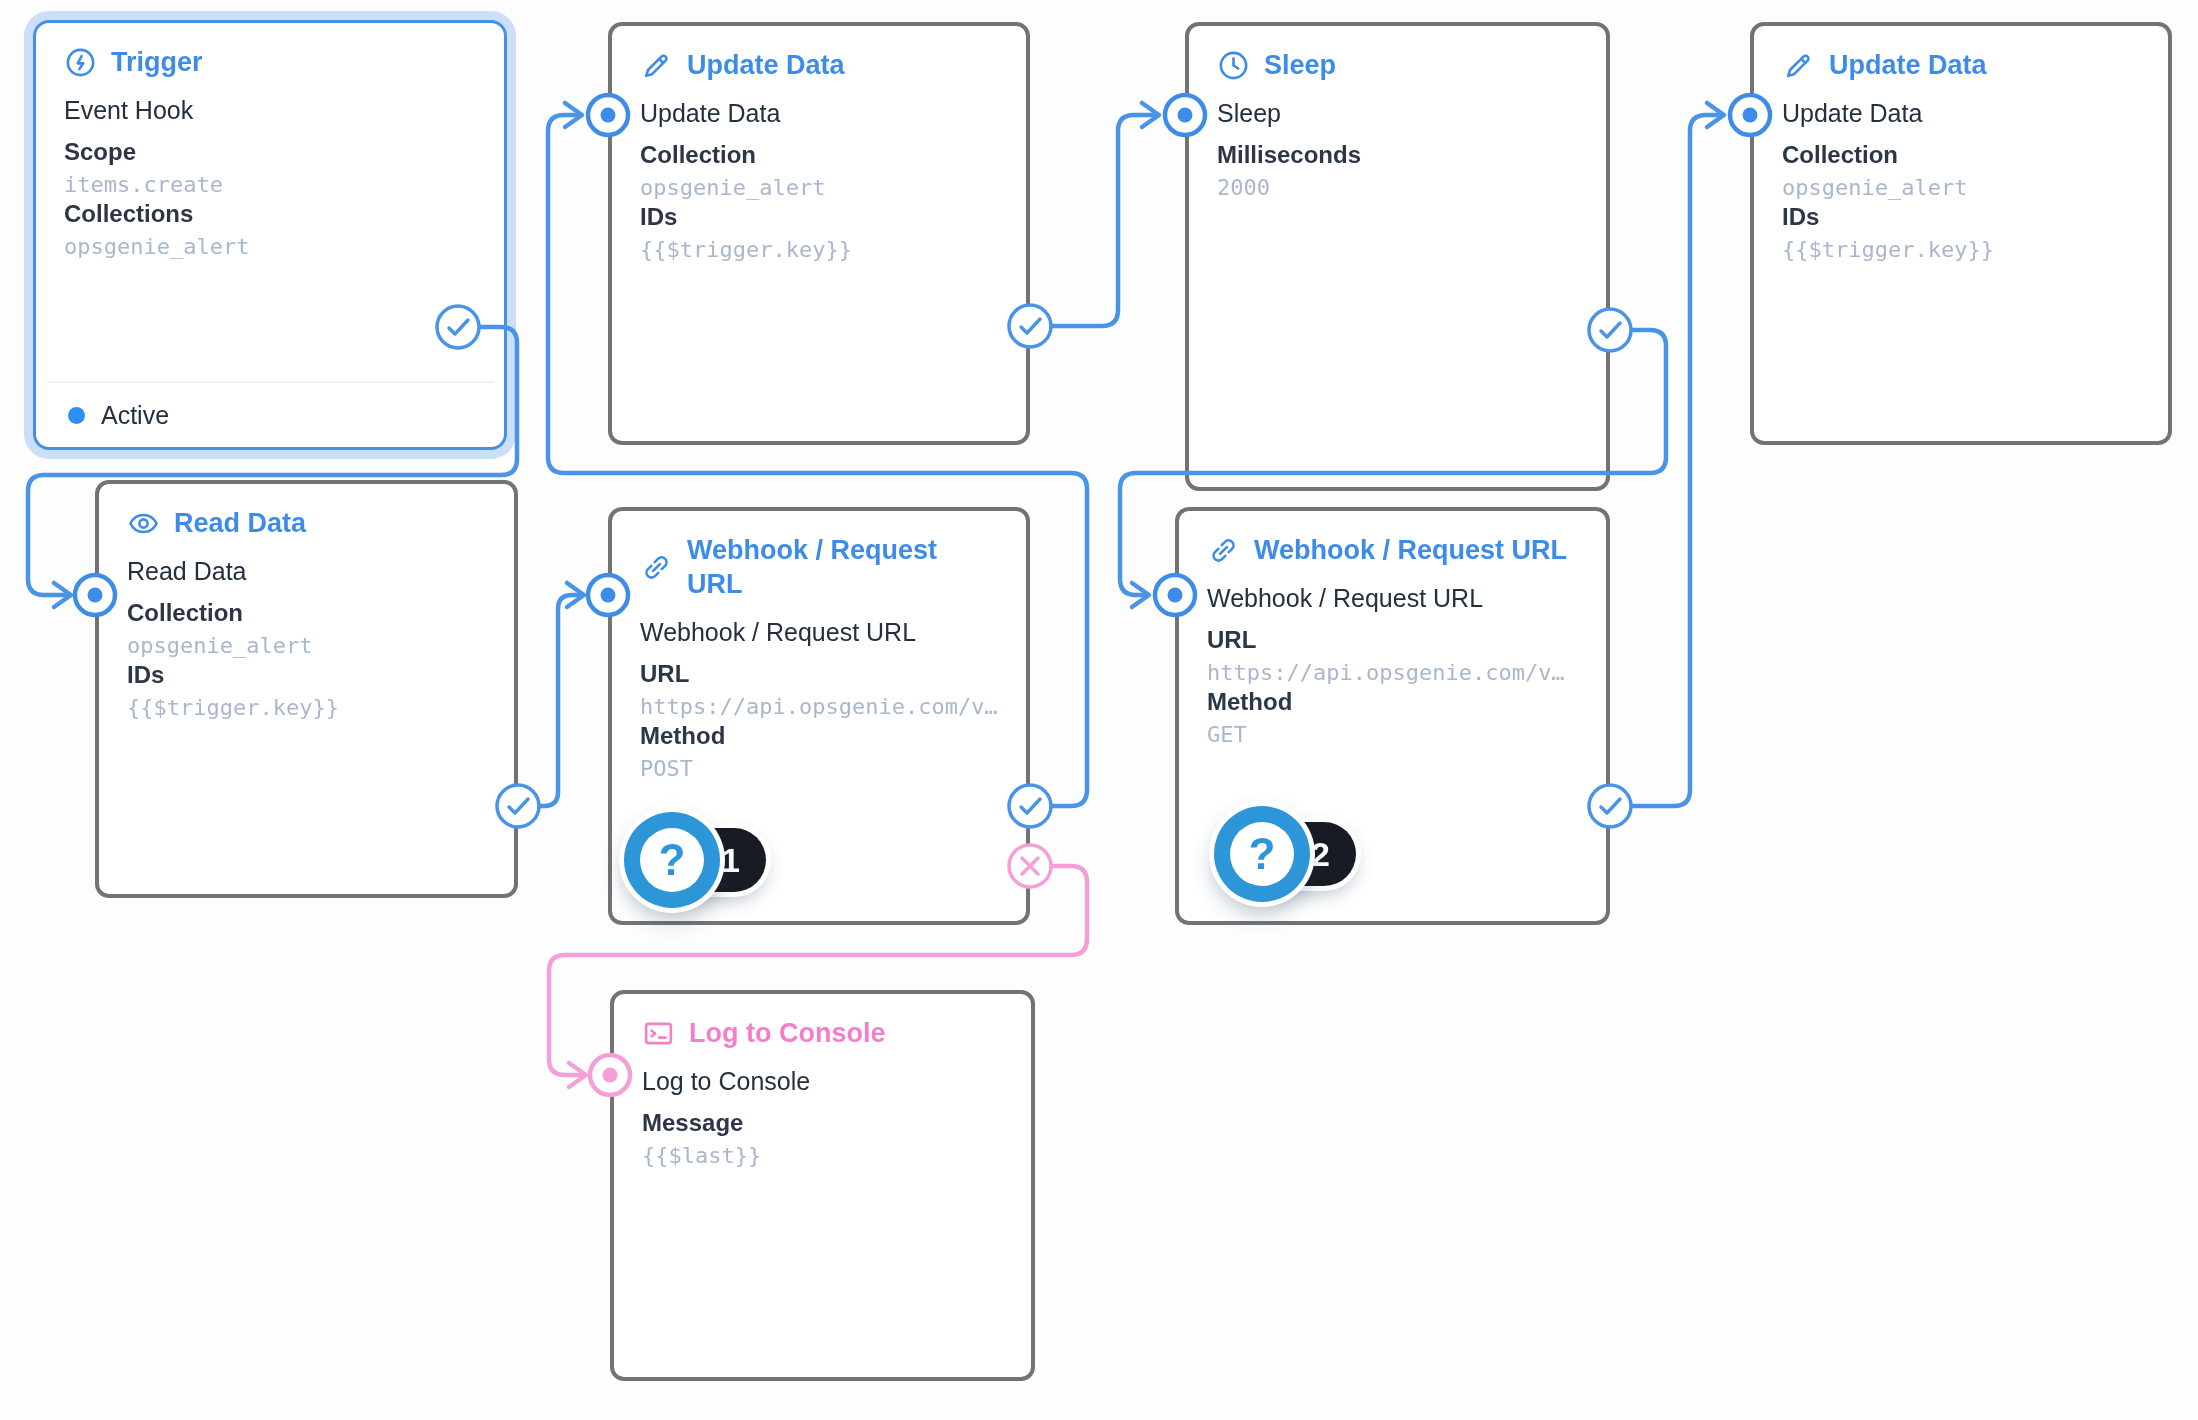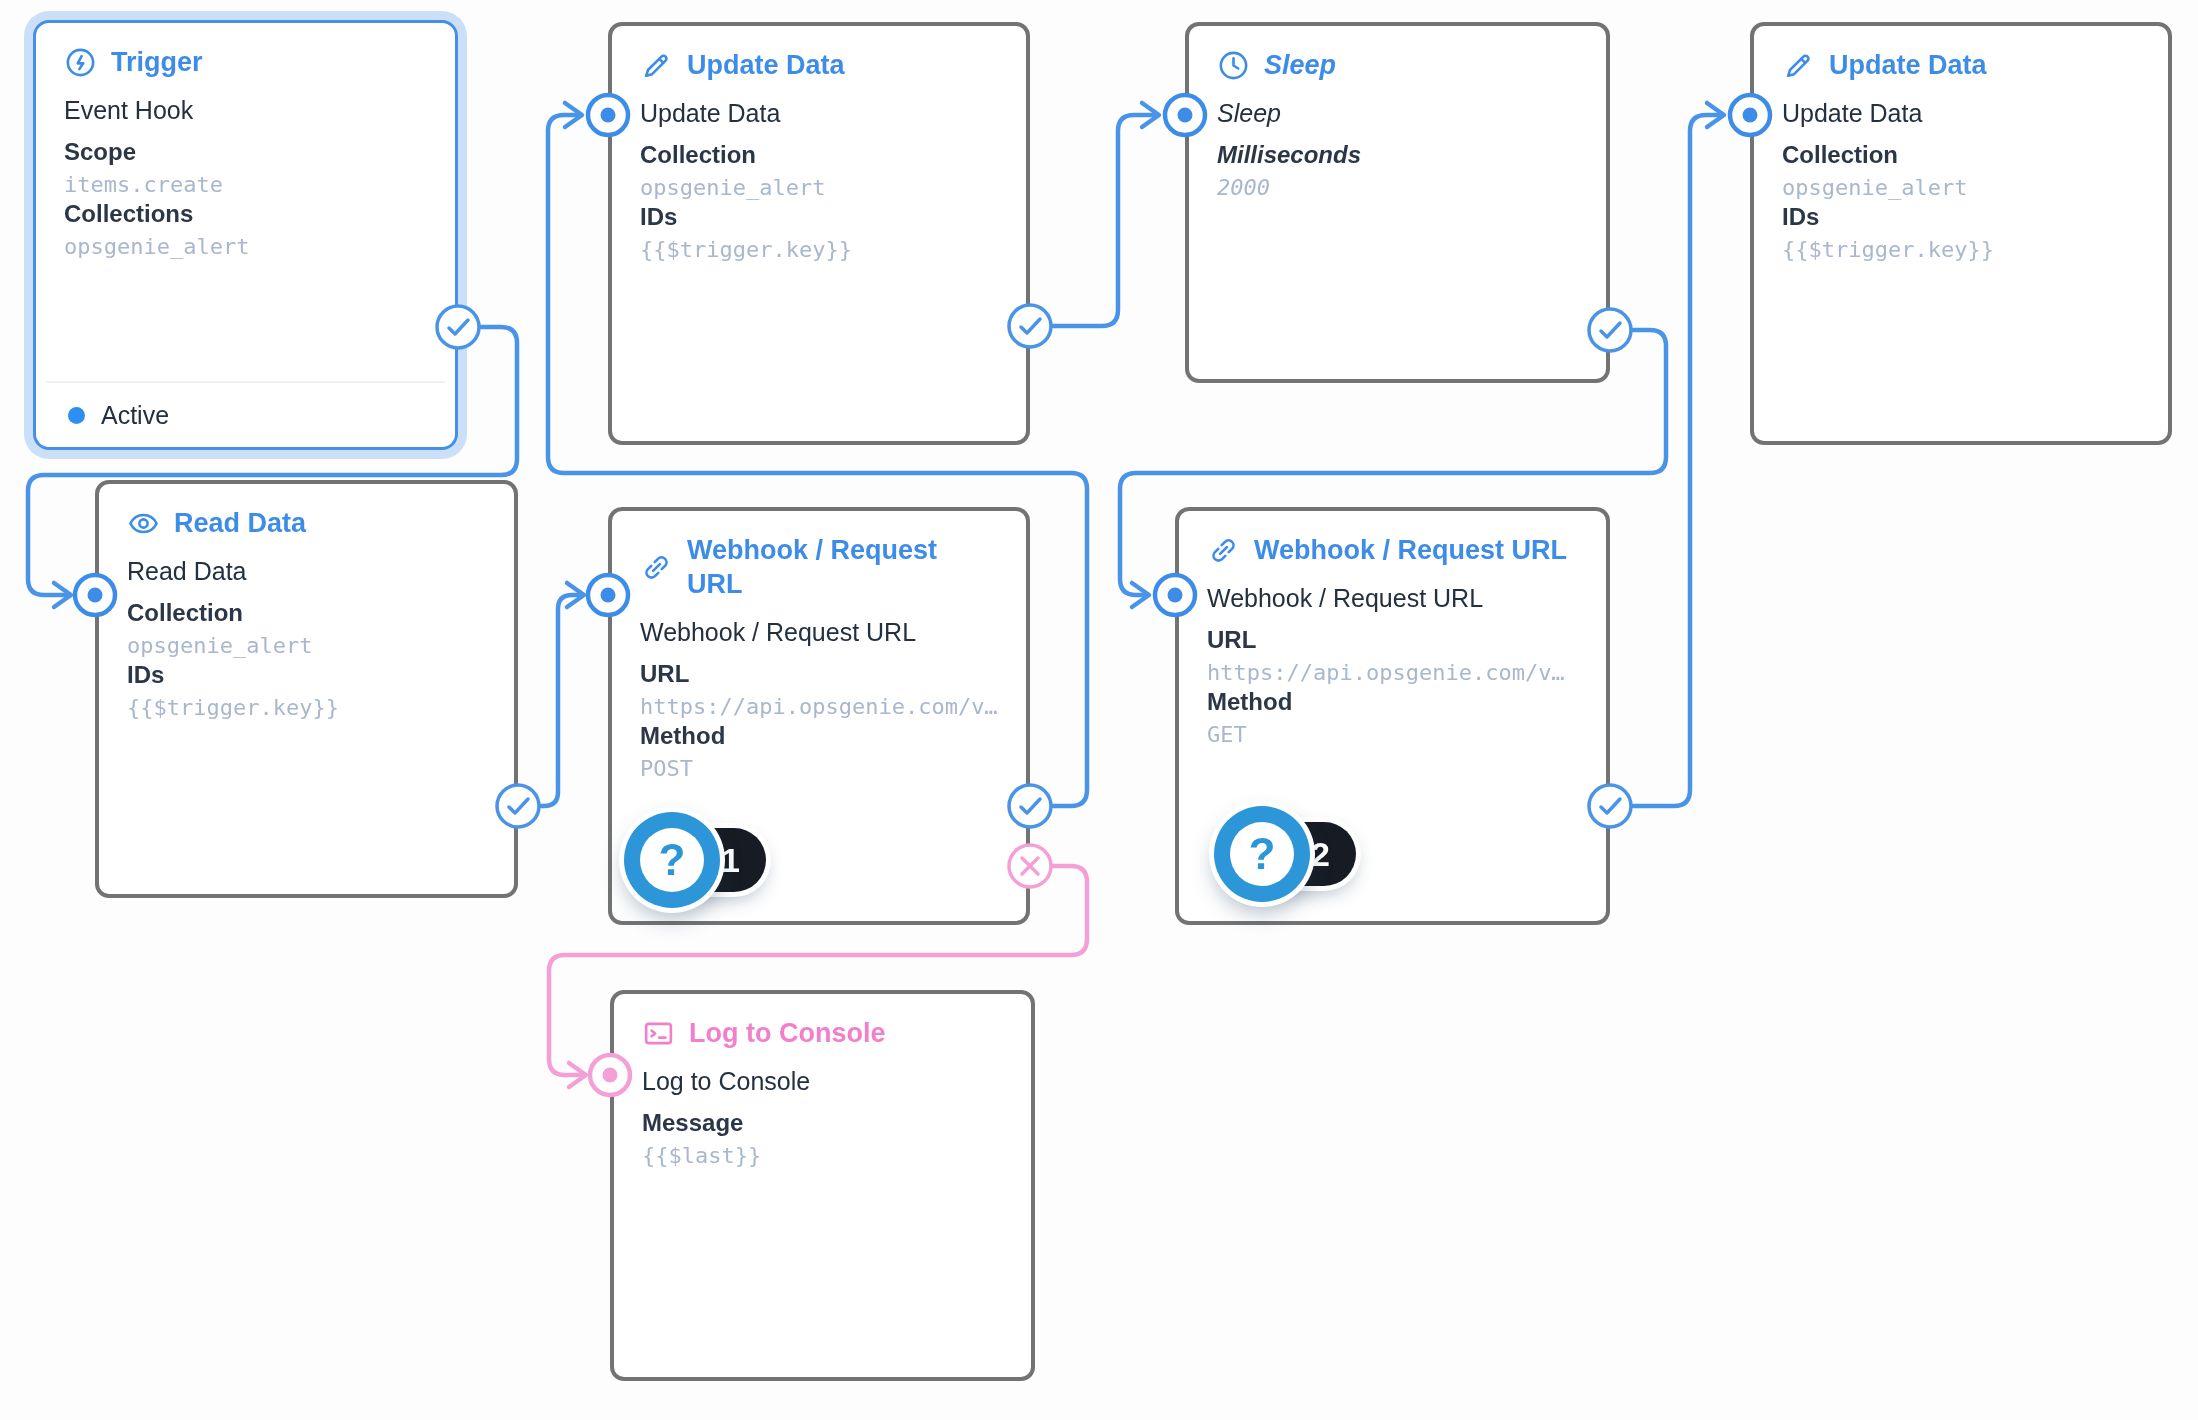--- a/index.html
+++ b/index.html
@@ -59,21 +59,21 @@
     width:64px;height:64px;background:#ffffff;border-radius:50%;
     display:flex;align-items:center;justify-content:center;
     font-weight:700;font-size:44px;color:#2d96d8;
   }
 </style>
 </head>
 <body>
 
 <div id="canvas">
 
-  <div class="node selected" style="left:33px;top:20px;width:425px;height:430px;">
+  <div class="node selected" style="left:33px;top:20px;width:474px;height:430px;">
     <div class="node-title">
       <svg viewBox="0 0 24 24" fill="none" stroke="#3d8ce8" stroke-width="1.9" stroke-linecap="round" stroke-linejoin="round">
         <circle cx="12" cy="12" r="9.2"></circle>
           <path d="M12.8 7.4 L10 12.6 H14 L11.2 16.8"></path>
       </svg>
       <span>Trigger</span>
     </div>
     <div class="node-sub">Event Hook</div>
     <div class="field">
       <div class="flabel">Scope</div>
@@ -101,21 +101,21 @@
     <div class="field">
       <div class="flabel">Collection</div>
       <div class="fvalue">opsgenie_alert</div>
     </div>
     <div class="field">
       <div class="flabel">IDs</div>
       <div class="fvalue">{{$trigger.key}}</div>
     </div>
   </div>
 
-  <div class="node" style="left:1185px;top:22px;width:425px;height:361px;font-style:italic;">
+  <div class="node" style="left:1185px;top:22px;width:425px;height:469px;">
     <div class="node-title">
       <svg viewBox="0 0 24 24" fill="none" stroke="#3d8ce8" stroke-width="1.9" stroke-linecap="round" stroke-linejoin="round">
         <circle cx="12" cy="12" r="9.2"></circle>
           <path d="M12 6.8 V12 l3.4 2.2"></path>
       </svg>
       <span>Sleep</span>
     </div>
     <div class="node-sub">Sleep</div>
     <div class="field">
       <div class="flabel">Milliseconds</div>

